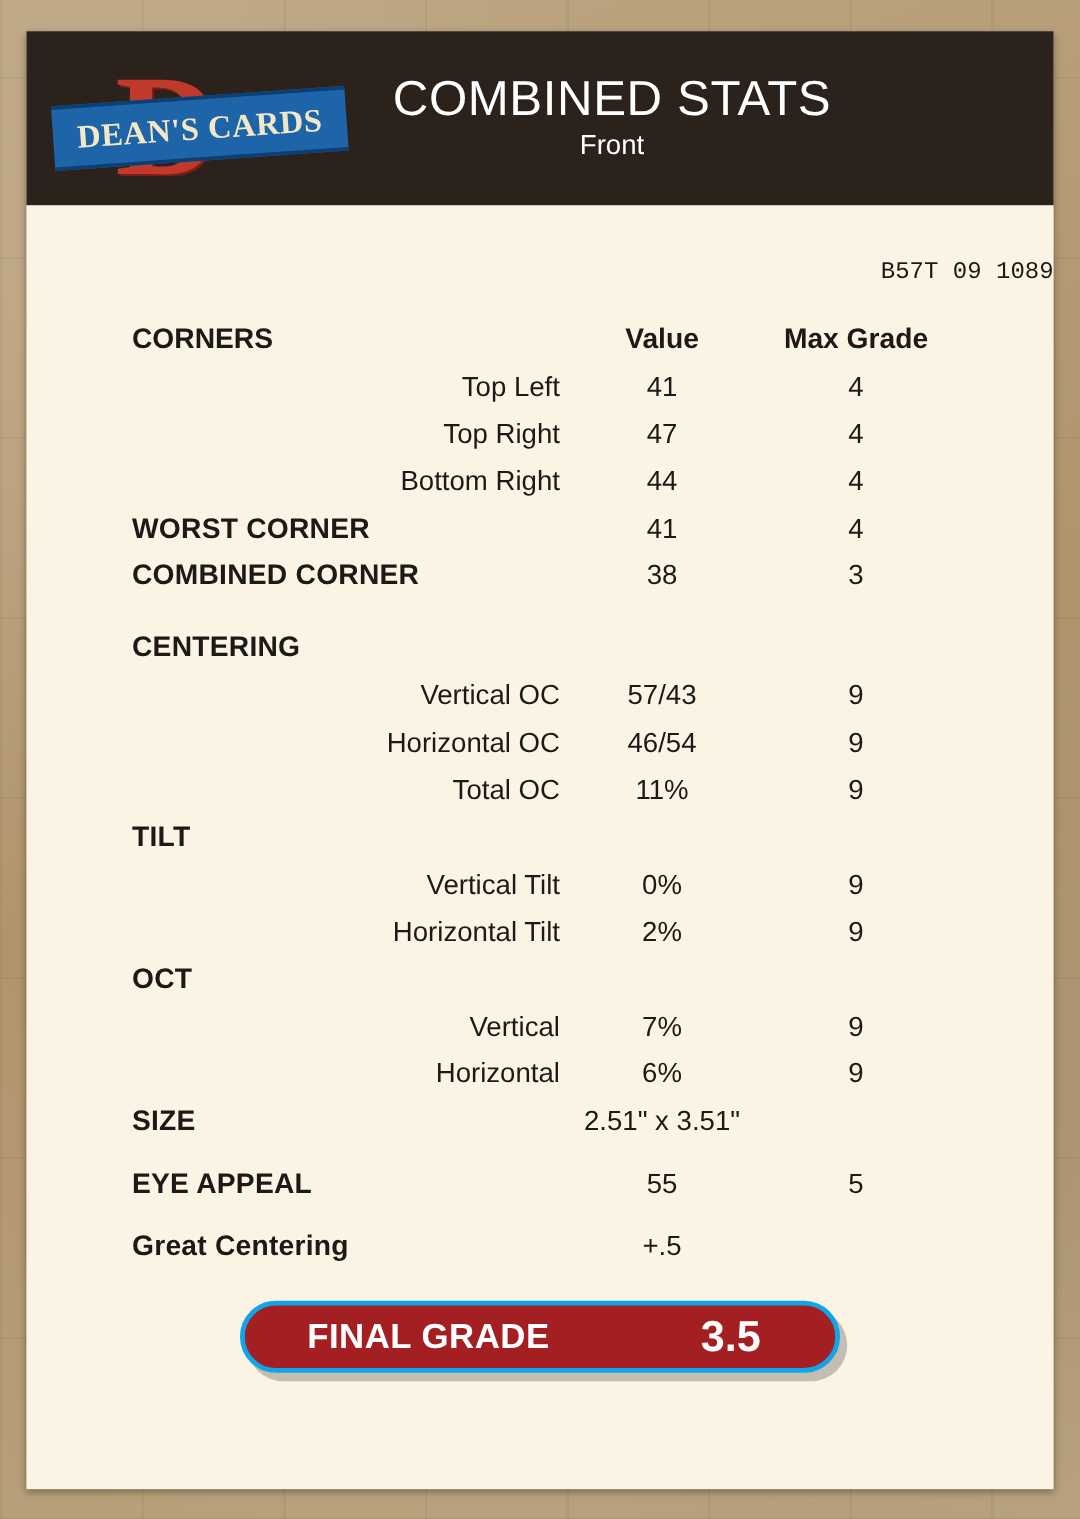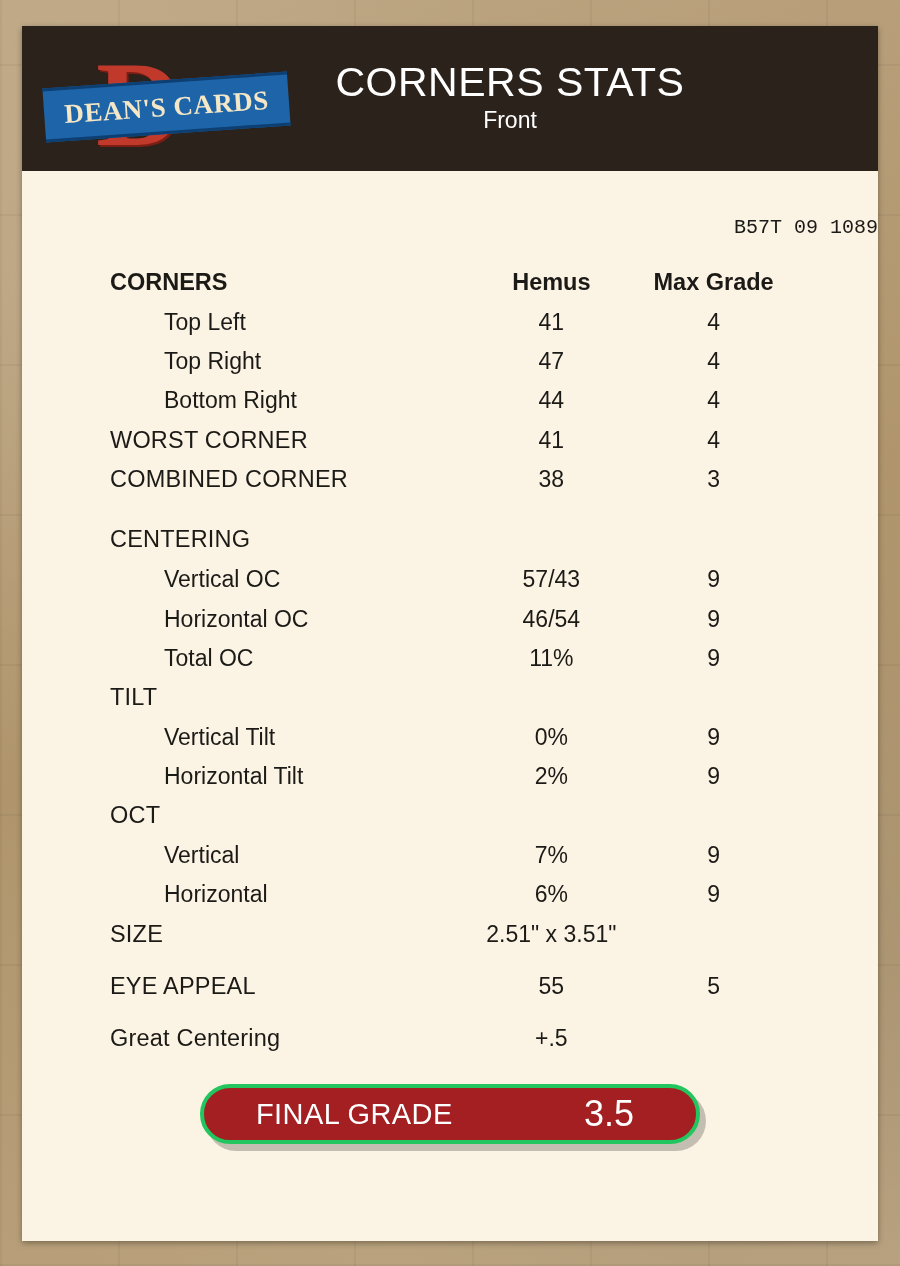--- a/index.html
+++ b/index.html
@@ -105,24 +105,24 @@
     margin-left: 45px;
   }
   td.value {
     width: 185px;
     text-align: center;
   }
   td.max {
     width: 165px;
     text-align: center;
   }
-  tr.section td.label { font-weight: normal; font-size: 23.5px; letter-spacing: 0.2px; }
+  tr.section td.label { font-weight: bold; font-size: 23.5px; letter-spacing: 0.2px; }
   tr.head td { font-weight: bold; font-size: 23.5px; }
   tr.head td.value, tr.head td.max { font-weight: bold; }
-  tr.item td.label { padding-left: 54px; }
+  tr.item td.label { padding-left: 54px; text-align: right; }
   tr.spacer td { height: 20px; padding: 0; line-height: 0; font-size: 0; }
   tr.spacer-sm td { height: 12px; padding: 0; line-height: 0; font-size: 0; }
   td.size-value { text-align: center; padding-right: 36px; }
 
   
   .final-wrap {
     margin: 26px auto 0 auto;
     width: 500px;
     position: relative;
   }
@@ -134,26 +134,26 @@
     height: 60px;
     border-radius: 30px;
     background: rgba(0,0,0,0.22);
   }
   .final-bar {
     position: relative;
     width: 500px;
     height: 60px;
     border-radius: 30px;
     background: #a41f22;
-    border: 4px solid #22c55e;
+    border: 4px solid #0ea5e9;
     box-sizing: border-box;
     display: flex;
     align-items: center;
     color: #ffffff;
-    font-weight: normal;
+    font-weight: bold;
     font-size: 29px;
   }
   .final-label { margin-left: 52px; letter-spacing: 0.4px; }
   .final-value { margin-left: auto; margin-right: 62px; font-size: 36px; }
 
   
   .logo .d-letter {
     position: absolute;
     left: 52px;
     top: 0;
@@ -196,34 +196,34 @@
 <div class="sheet">
 
   <div class="header">
     <div class="logo">
       <div class="d-letter">D</div>
       <div class="ribbon">
         <span class="ribbon-text">DEAN'S CARDS</span>
       </div>
     </div>
     <div class="header-titles">
-      <div class="header-title">CORNERS STATS</div>
+      <div class="header-title">COMBINED STATS</div>
       <div class="header-subtitle">Front</div>
     </div>
   </div>
 
   <div class="body">
 
     <div class="card-code">B57T 09 1089</div>
 
     <table class="stats">
       <tbody>
         <tr class="head">
           <td class="label">CORNERS</td>
-          <td class="value">Hemus</td>
+          <td class="value">Value</td>
           <td class="max">Max Grade</td>
         </tr>
 
         <tr class="item">
           <td class="label">Top Left</td>
           <td class="value">41</td>
           <td class="max">4</td>
         </tr>
         <tr class="item">
           <td class="label">Top Right</td>

